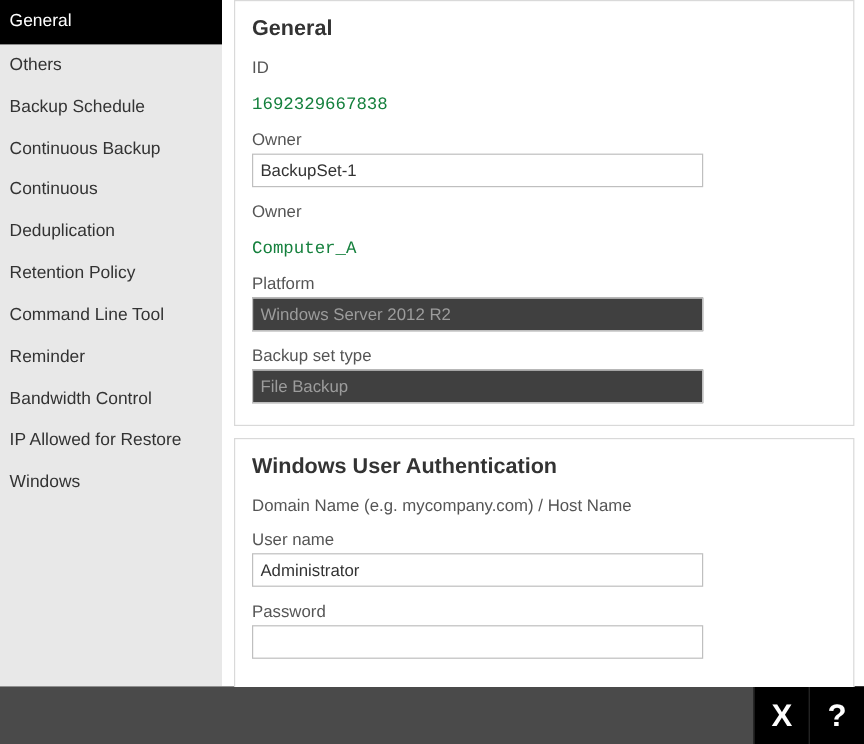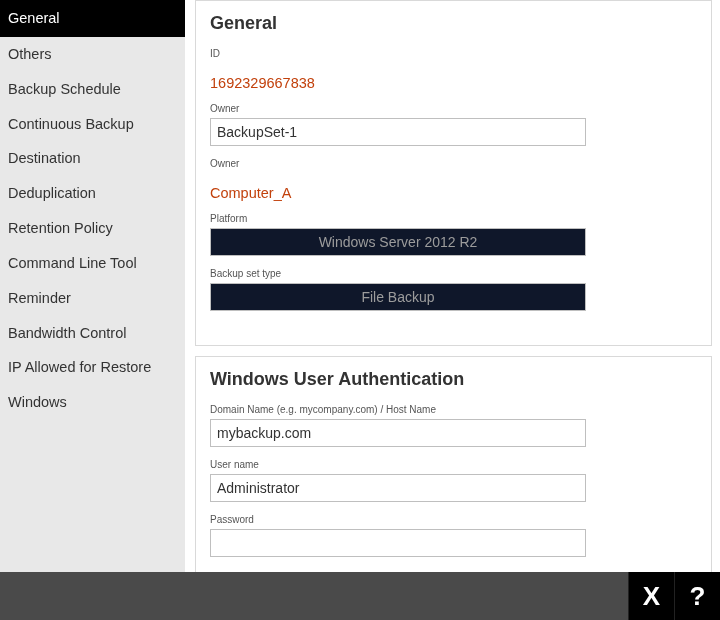--- a/index.html
+++ b/index.html
@@ -54,43 +54,43 @@
     .panel-title {
       font-size: 18px;
       font-weight: bold;
       color: #333;
       margin-bottom: 14px;
     }
     .field-group {
       margin-bottom: 12px;
     }
     .field-label {
-      font-size: 10px;
+      font-size: 14px;
       color: #555;
       margin-bottom: 4px;
     }
     .field-value-static {
       font-size: 14.5px;
-      color: #c2410c;
+      color: #15803d;
       margin-top: 16px;
+      font-family: Liberation Mono, monospace;
     }
     .text-input {
       width: 376px;
       padding: 5px 6px;
       border: 1px solid #bfbfbf;
       font-size: 14px;
       color: #333;
       background: #fff;
       outline: none;
       font-family: inherit;
     }
     .text-input.disabled {
-      background: #0f172a;
+      background: #404040;
       color: #9c9c9c;
-      text-align: center;
     }
     .footer {
       height: 48px;
       background: #4a4a4a;
       display: flex;
       justify-content: flex-end;
       align-items: stretch;
     }
     .footer-btn {
       width: 46px;
@@ -107,21 +107,21 @@
   </style>
 </head>
 <body>
 
 <div class="top">
   <div class="sidebar">
     <div class="sidebar-item active">General</div>
     <div class="sidebar-item">Others</div>
     <div class="sidebar-item">Backup Schedule</div>
     <div class="sidebar-item">Continuous Backup</div>
-    <div class="sidebar-item">Destination</div>
+    <div class="sidebar-item">Continuous</div>
     <div class="sidebar-item">Deduplication</div>
     <div class="sidebar-item">Retention Policy</div>
     <div class="sidebar-item">Command Line Tool</div>
     <div class="sidebar-item">Reminder</div>
     <div class="sidebar-item">Bandwidth Control</div>
     <div class="sidebar-item">IP Allowed for Restore</div>
     <div class="sidebar-item">Windows</div>
   </div>
 
   <div class="main">
@@ -142,32 +142,31 @@
       <div class="field-group">
         <div class="field-label">Owner</div>
         <div class="field-value-static">Computer_A</div>
       </div>
 
       <div class="field-group">
         <div class="field-label">Platform</div>
         <input type="text" class="text-input disabled" readonly="" value="Windows Server 2012 R2" style="">
       </div>
 
-      <div class="field-group" style="margin-bottom:16px;">
+      <div class="field-group" style="margin-bottom:0;">
         <div class="field-label">Backup set type</div>
         <input type="text" class="text-input disabled" readonly="" value="File Backup" style="">
       </div>
     </div>
 
     <div class="panel">
       <div class="panel-title">Windows User Authentication</div>
 
       <div class="field-group">
         <div class="field-label">Domain Name (e.g. mycompany.com) / Host Name</div>
-        <input type="text" class="text-input" value="mybackup.com" style="">
       </div>
 
       <div class="field-group">
         <div class="field-label">User name</div>
         <input type="text" class="text-input" value="Administrator" style="">
       </div>
 
       <div class="field-group" style="margin-bottom:13px;">
         <div class="field-label">Password</div>
         <input type="password" class="text-input" value="" style="">

